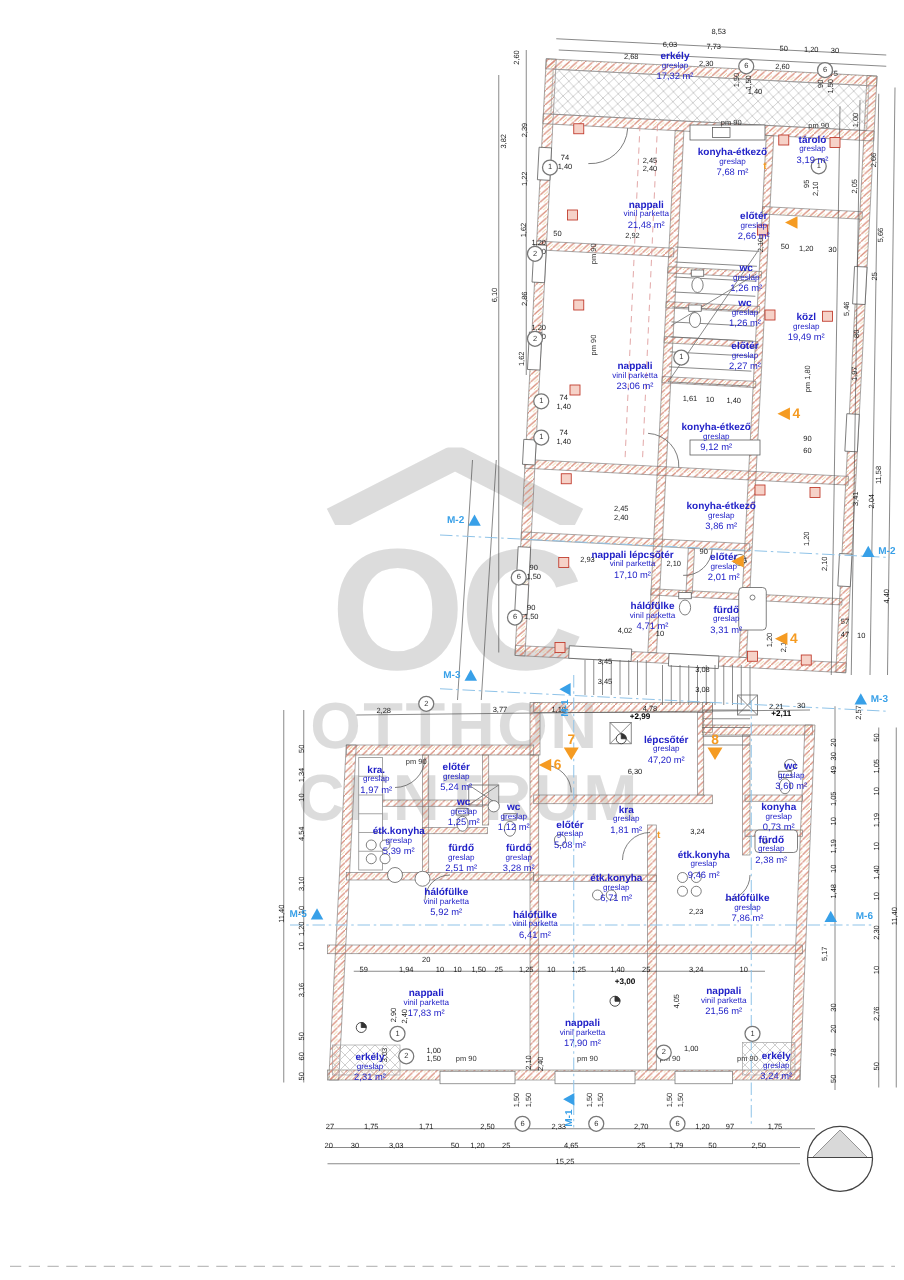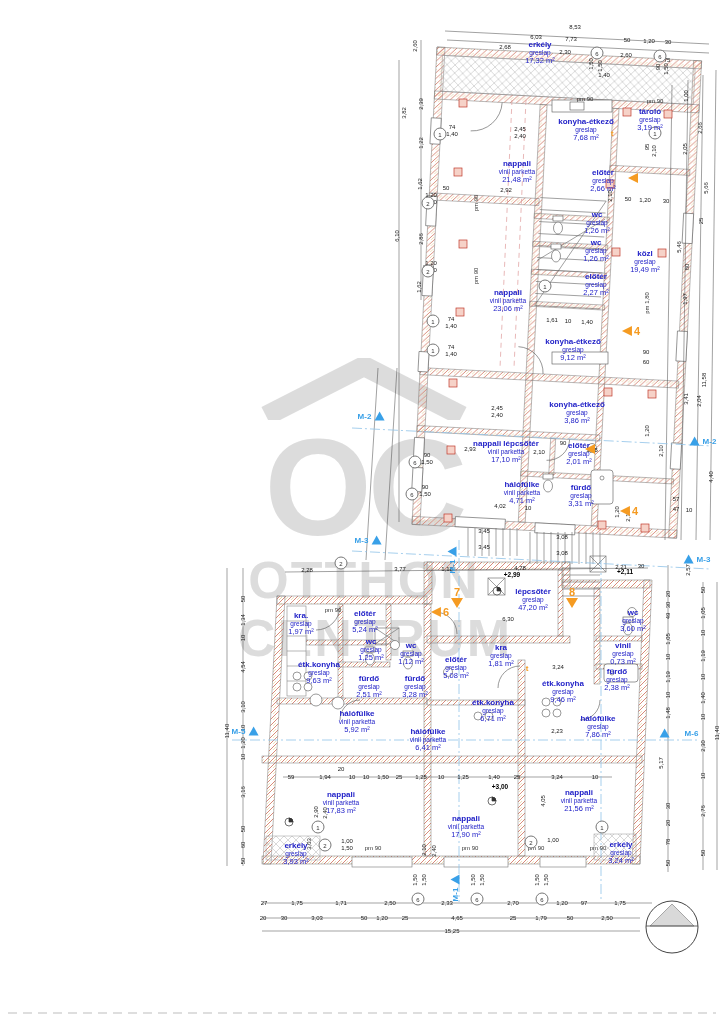--- a/index.html
+++ b/index.html
@@ -412,21 +412,21 @@
         <span class="a">1,25 m²</span>
       </div>
       <div class="room" style="left: 411px; top: 654px;">
         <span class="n">wc</span>
         <span class="m">greslap</span>
         <span class="a">1,12 m²</span>
       </div>
       <div class="room" style="left: 319px; top: 673px;">
         <span class="n">étk.konyha</span>
         <span class="m">greslap</span>
-        <span class="a">9,63 m²</span>
+        <span class="a">5,39 m²</span>
       </div>
       <div class="room" style="left: 369px; top: 687px;">
         <span class="n">fürdő</span>
         <span class="m">greslap</span>
         <span class="a">2,51 m²</span>
       </div>
       <div class="room" style="left: 415px; top: 687px;">
         <span class="n">fürdő</span>
         <span class="m">greslap</span>
         <span class="a">3,28 m²</span>
@@ -435,21 +435,21 @@
         <span class="n">előtér</span>
         <span class="m">greslap</span>
         <span class="a">5,08 m²</span>
       </div>
       <div class="room" style="left: 633px; top: 621px;">
         <span class="n">wc</span>
         <span class="m">greslap</span>
         <span class="a">3,60 m²</span>
       </div>
       <div class="room" style="left: 623px; top: 654px;">
-        <span class="n">vinil</span>
+        <span class="n">konyha</span>
         <span class="m">greslap</span>
         <span class="a">0,73 m²</span>
       </div>
       <div class="room" style="left: 501px; top: 656px;">
         <span class="n">kra</span>
         <span class="m">greslap</span>
         <span class="a">1,81 m²</span>
       </div>
       <div class="room" style="left: 563px; top: 692px;">
         <span class="n">étk.konyha</span>
@@ -492,21 +492,21 @@
         <span class="a">17,90 m²</span>
       </div>
       <div class="room" style="left: 579px; top: 801px;">
         <span class="n">nappali</span>
         <span class="m">vinil parketta</span>
         <span class="a">21,56 m²</span>
       </div>
       <div class="room" style="left: 296px; top: 854px;">
         <span class="n">erkély</span>
         <span class="m">greslap</span>
-        <span class="a">3,93 m²</span>
+        <span class="a">2,31 m²</span>
       </div>
       <div class="room" style="left: 621px; top: 853px;">
         <span class="n">erkély</span>
         <span class="m">greslap</span>
         <span class="a">3,24 m²</span>
       </div>
       <div class="dim" style="left: 575px; top: 27px;">8,53</div>
       <div class="dim" style="left: 536px; top: 37px;">6,03</div>
       <div class="dim" style="left: 571px; top: 39px;">7,73</div>
       <div class="dim" style="left: 627px; top: 40px;">50</div>

